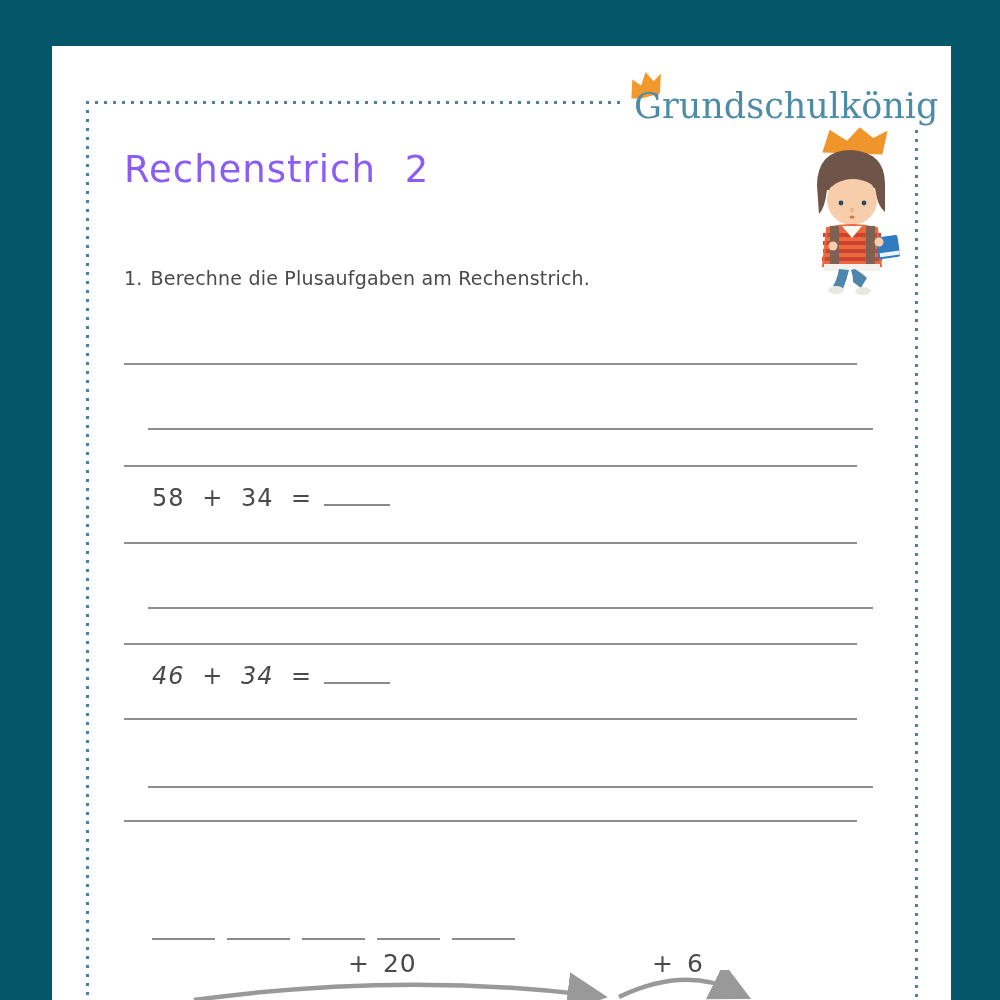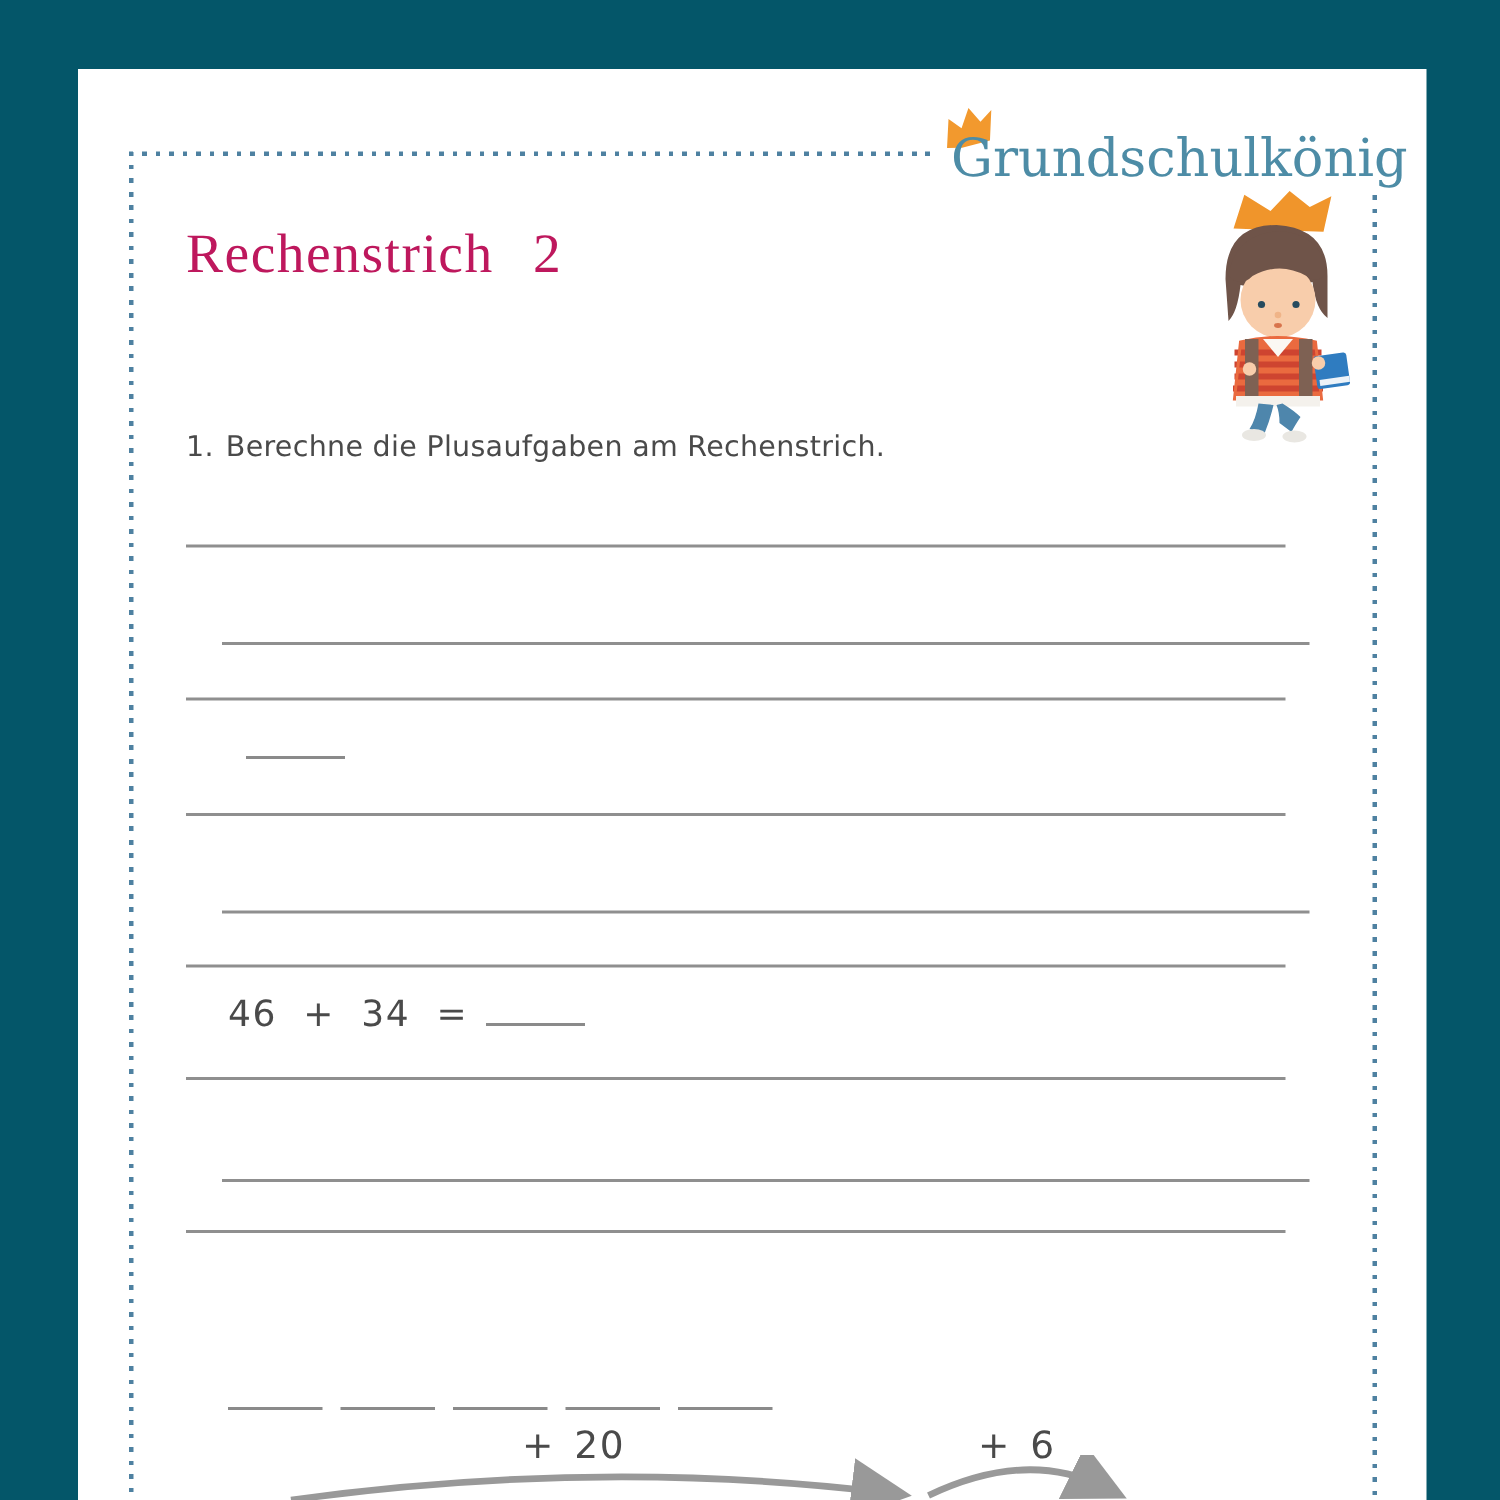--- a/index.html
+++ b/index.html
@@ -24,33 +24,33 @@
   
   .logo-text {
     position:absolute; left:582px; top:40px; width:285px;
     font-family:"DejaVu Serif","Liberation Serif",serif;
     font-size:35px; color:#4D8CA6; letter-spacing:0px; white-space:nowrap;
   }
   .logo-crown { position:absolute; left:574px; top:24px; }
 
   .title {
     position:absolute; left:72px; top:102px;
-    font-size:37px; color:#be185d; letter-spacing:1px; word-spacing:16px;font-family:Liberation Serif, serif;
+    font-size:37px; color:#8b5cf6; letter-spacing:1px; word-spacing:16px;
   }
 
   .task-label { position:absolute; left:72px; font-size:19px; color:#4A4A4A; letter-spacing:0.2px; white-space:nowrap; }
-  .task-1 { top:221px;margin-top:20px; }
+  .task-1 { top:221px; }
   .task-2 { top:827px; }
   .task-num { margin-right:8px; }
 
   .problem { position:absolute; left:100px; font-size:24px; color:#4A4A4A;
     letter-spacing:1px; word-spacing:9px; white-space:nowrap; }
   .problem-1 { top:260px; }
   .problem-2 { top:438px; }
-  .problem-3 { top:616px; }
+  .problem-3 { top:616px;font-style:italic; }
   .answer-blank { display:inline-block; width:66px; height:20px;
     border-bottom:2px solid #8A8A8A; margin-left:12px; vertical-align:baseline; }
 
   .numline { position:absolute; height:2px; background:#8F8F8F; }
   .numline.full   { left:72px; width:733px; }
   .numline.indent { left:96px; width:725px; }
 
   .gap-row { position:absolute; left:100px; top:874px; }
   .gap-blank { display:inline-block; width:63px; height:18px;
     border-bottom:2px solid #8A8A8A; margin-right:12px; }
@@ -126,21 +126,21 @@
     <ellipse cx="70" cy="165" rx="8" ry="4" fill="#E9E7E2"></ellipse>
   </svg>
 
   <div class="title">Rechenstrich 2</div>
 
   <div class="task-label task-1">
     <span class="task-num">1.</span><span>Berechne die Plusaufgaben am Rechenstrich.</span>
   </div>
 
   <div class="problem problem-2">
-    <span class="answer-blank"></span>
+    <span>58 + 34 =</span><span class="answer-blank"></span>
   </div>
   <div class="problem problem-3">
     <span>46 + 34 =</span><span class="answer-blank"></span>
   </div>
 
   <div class="numline full" style="top:317px"></div>
   <div class="numline indent" style="top:382px"></div>
   <div class="numline full" style="top:419px"></div>
 
   <div class="numline full" style="top:496px"></div>

